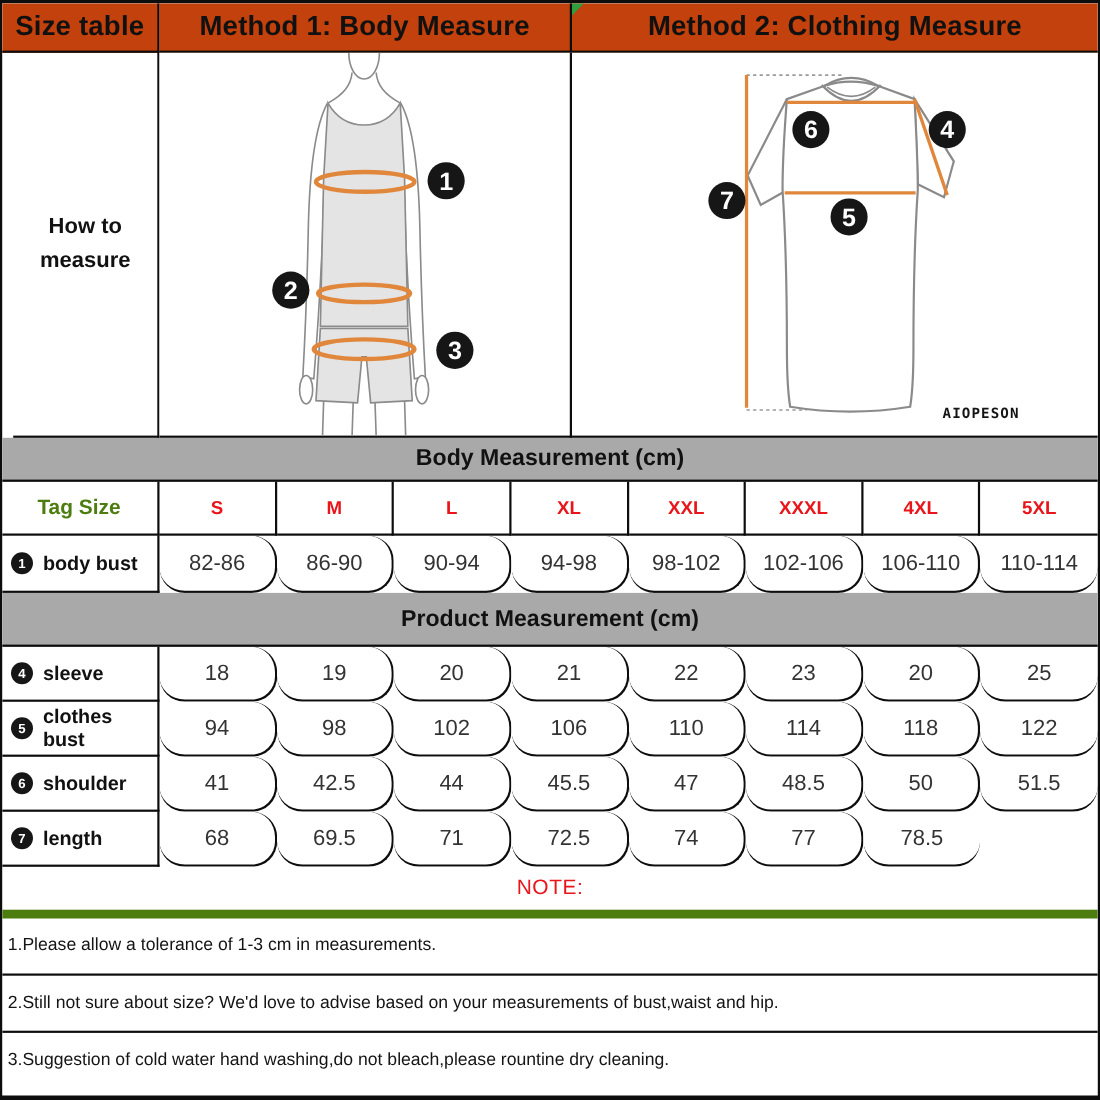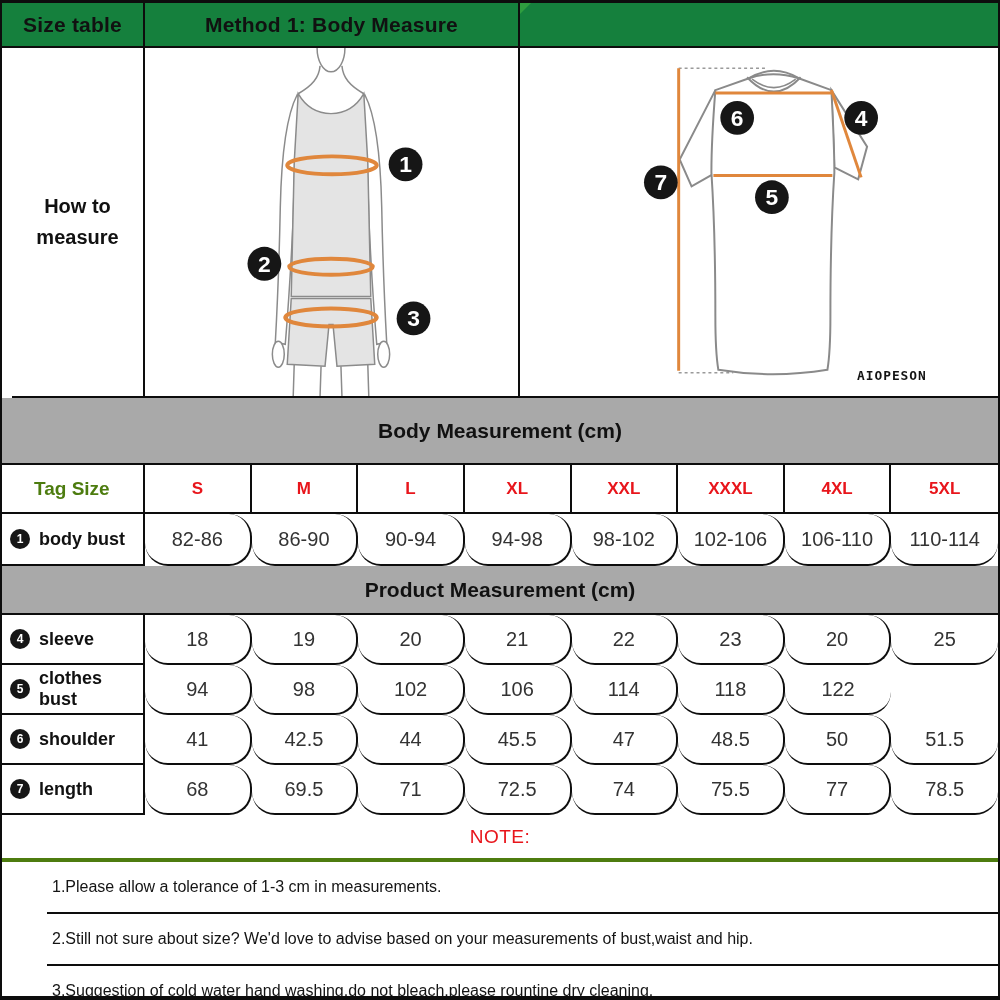--- a/index.html
+++ b/index.html
@@ -17,50 +17,50 @@
     overflow:hidden; position:relative;
   }
   .cell.last{ border-right:none; }
 
   .r-top  { grid-template-columns:143px 375px 1fr; height:45px; }
   .r-fig  { grid-template-columns:143px 375px 1fr; height:350px; }
   .r-sizes{ grid-template-columns:143px repeat(8,1fr); height:49px; }
   .r-bust { grid-template-columns:143px repeat(8,1fr); height:52px; }
   .r-vals { grid-template-columns:143px repeat(8,1fr); height:50px; }
 
-  .hdr{ background:#15803d; font-weight:bold; font-size:21px; letter-spacing:0.2px; }
+  .hdr{ background:#c2410c; font-weight:bold; font-size:25px; letter-spacing:0.2px; }
   .section{
-    height:67px; background:#a9a9a9; border-bottom:2px solid #0d0d0d;
+    height:40px; background:#a9a9a9; border-bottom:2px solid #0d0d0d;
     display:flex; align-items:center; justify-content:center;
     font-weight:bold; font-size:21px;
   }
   .section.s2{ height:49px; }
 
   .howto{ font-weight:bold; font-size:20px; line-height:1.55; text-align:center; flex-direction:column;margin-left:10px; }
 
   .label-cell{ justify-content:flex-start; padding-left:8px; gap:9px; font-weight:bold; font-size:18px; }
   .red{ color:#4d7c0f;padding-left:32px; }
   .size-cell{ font-weight:bold; font-size:17px; color:#e8151b; }
   .val-cell{ font-size:20px; color:#333;border-radius:23px; }
 
   .badge{
     width:20px; height:20px; border-radius:50%; background:#161616; color:#fff;
     font-size:12px; font-weight:bold; display:inline-flex; align-items:center;
     justify-content:center; flex:0 0 auto;
   }
 
   .note-title{
-    height:47px; border-bottom:4px solid #4d7c0f;
+    height:47px; border-bottom:8px solid #4d7c0f;
     display:flex; align-items:center; justify-content:center;
     color:#e8151b; font-size:19px; letter-spacing:0.5px;
   }
   .note-row{
     height:52px; border-bottom:2px solid #0d0d0d;
     display:flex; align-items:center; padding-left:5px;
-    font-size:16px; color:#141414;margin-left:45px;
+    font-size:16px; color:#141414;
   }
   .note-row.last{ border-bottom:none; height:50px; }
 
   .fig-cell{ background:#fff; padding:0; }
   .fig-cell svg{ display:block; width:100%; height:100%; }
 
   .corner-flag{
     position:absolute; left:0; top:0; width:0; height:0;
     border-top:11px solid #2f9e3f; border-right:11px solid transparent;
   }
@@ -68,20 +68,21 @@
 </head>
 <body>
 
 <div class="sheet">
 
   <div class="row r-top">
     <div class="cell hdr">Size table</div>
     <div class="cell hdr">Method 1: Body  Measure</div>
     <div class="cell hdr last">
       <span class="corner-flag"></span>
+      <span>Method 2: Clothing Measure</span>
     </div>
   </div>
 
   <div class="row r-fig">
     <div class="cell howto">
       <span>How to</span>
       <span>measure</span>
     </div>
 
     <div class="cell fig-cell">
@@ -209,20 +210,21 @@
 
   <div class="row r-vals">
     <div class="cell label-cell">
       <span class="badge">5</span>
       <span>clothes bust</span>
     </div>
     <div class="cell val-cell">94</div>
     <div class="cell val-cell">98</div>
     <div class="cell val-cell">102</div>
     <div class="cell val-cell">106</div>
+    <div class="cell val-cell">110</div>
     <div class="cell val-cell">114</div>
     <div class="cell val-cell">118</div>
     <div class="cell val-cell last">122</div>
   </div>
 
   <div class="row r-vals">
     <div class="cell label-cell">
       <span class="badge">6</span>
       <span>shoulder</span>
     </div>
@@ -239,21 +241,20 @@
   <div class="row r-vals">
     <div class="cell label-cell">
       <span class="badge">7</span>
       <span>length</span>
     </div>
     <div class="cell val-cell">68</div>
     <div class="cell val-cell">69.5</div>
     <div class="cell val-cell">71</div>
     <div class="cell val-cell">72.5</div>
     <div class="cell val-cell">74</div>
-    <div class="cell val-cell">75.5</div>
     <div class="cell val-cell">77</div>
     <div class="cell val-cell last">78.5</div>
   </div>
 
   <div class="note-title">NOTE:</div>
   <div class="note-row">1.Please allow a tolerance of 1-3 cm in measurements.</div>
   <div class="note-row">2.Still not sure about size? We'd love to advise based on your measurements of bust,waist and hip.</div>
   <div class="note-row last">3.Suggestion of cold water hand washing,do not bleach,please rountine dry cleaning.</div>
 
 </div>

